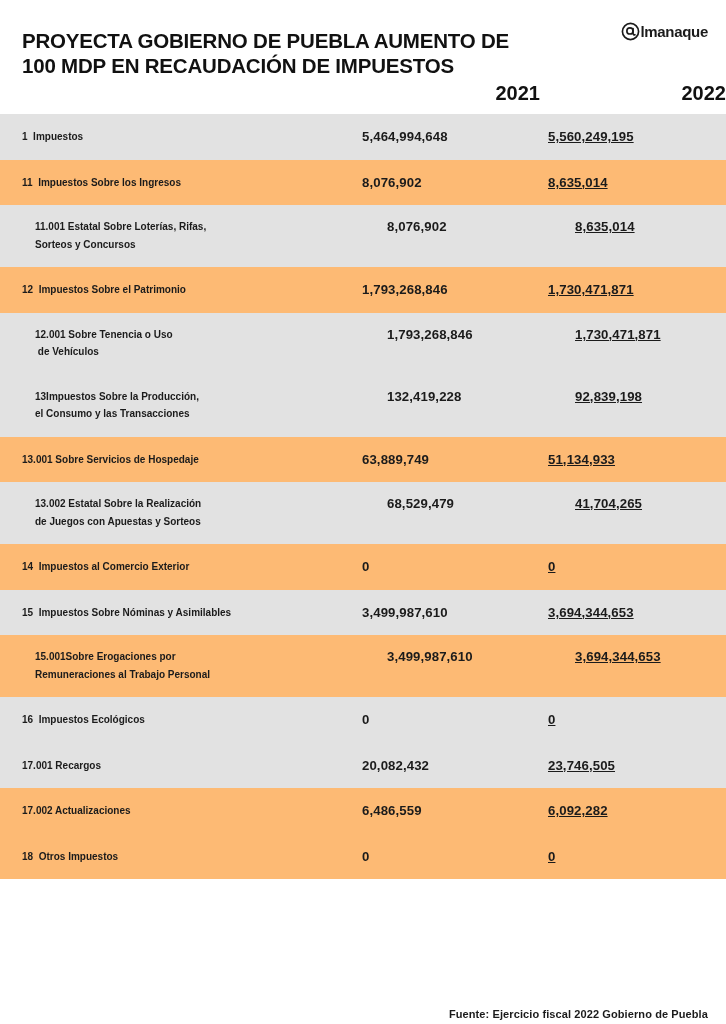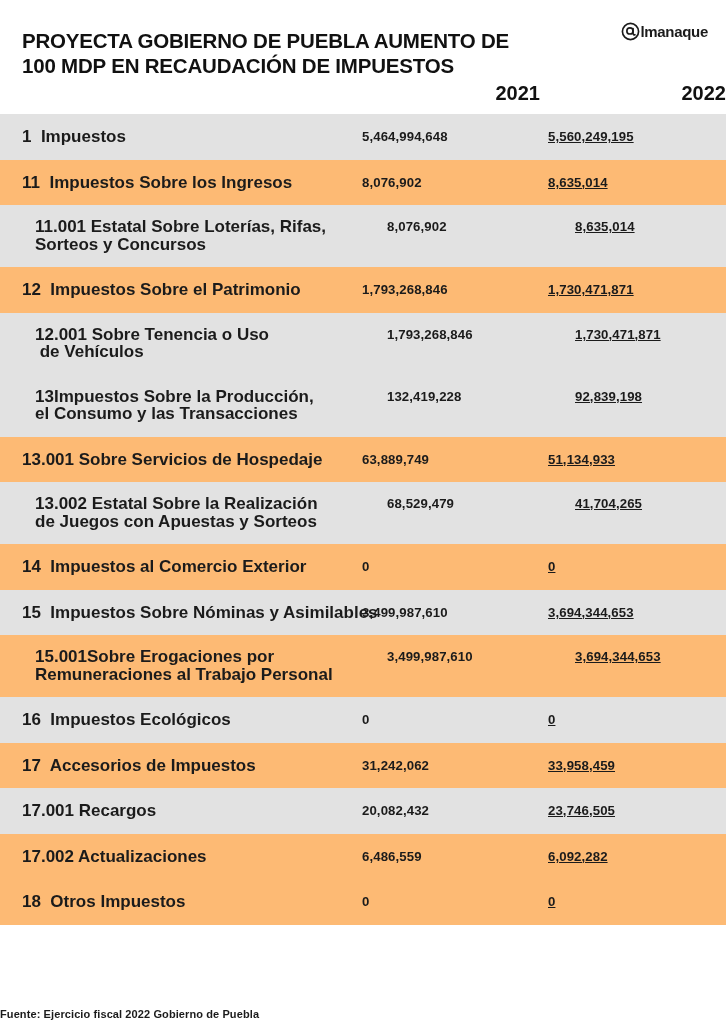--- a/index.html
+++ b/index.html
@@ -96,21 +96,21 @@
   .table thead th.h-label { padding: 0; }
   .table thead th.h-y1 { padding-left: 45px; }
   .table thead th.h-y2 { padding-left: 40px; }
 
   .table tbody tr.odd  { background: #e2e2e2; }
   .table tbody tr.even { background: #fdba74; }
 
   .table tbody td {
     vertical-align: top;
     padding: 11px 0 11px 0;
-    font-size: 17px;
+    font-size: 10px;
     line-height: 17.5px;
     color: #1b1b1b;
   }
   .table tbody td.cell-label {
     padding-left: 22px;
     padding-right: 10px;
     font-weight: 700;
   }
   .table tbody td.cell-num {
     font-weight: 700;
@@ -128,21 +128,21 @@
   
   .table tbody tr.h1 td { padding-top: 14px; padding-bottom: 14px; }
   .table tbody tr.h2 td { padding-top: 13px; padding-bottom: 14px; padding-left: 35px; }
 
   
   .footer {
     position: absolute;
     left: 0;
     right: 0;
     bottom: 12px;
-    text-align: left;
+    text-align: right;
     padding-right: 18px;
     font-size: 11px;
     font-weight: 700;
     color: #1b1b1b;
     letter-spacing: 0.1px;
   }
 </style>
 </head>
 <body>
 
@@ -262,27 +262,20 @@
           <td class="cell-num cell-y1">3,499,987,610</td>
           <td class="cell-num cell-y2">3,694,344,653</td>
         </tr>
         <tr class="odd h1">
           <td class="cell-label">
             <span class="lbl-line">16  Impuestos Ecológicos</span>
           </td>
           <td class="cell-num cell-y1">0</td>
           <td class="cell-num cell-y2">0</td>
         </tr>
-        <tr class="even h1">
-          <td class="cell-label">
-            <span class="lbl-line">17  Accesorios de Impuestos</span>
-          </td>
-          <td class="cell-num cell-y1">31,242,062</td>
-          <td class="cell-num cell-y2">33,958,459</td>
-        </tr>
         <tr class="odd h1">
           <td class="cell-label">
             <span class="lbl-line">17.001 Recargos</span>
           </td>
           <td class="cell-num cell-y1">20,082,432</td>
           <td class="cell-num cell-y2">23,746,505</td>
         </tr>
         <tr class="even h1">
           <td class="cell-label">
             <span class="lbl-line">17.002 Actualizaciones</span>

